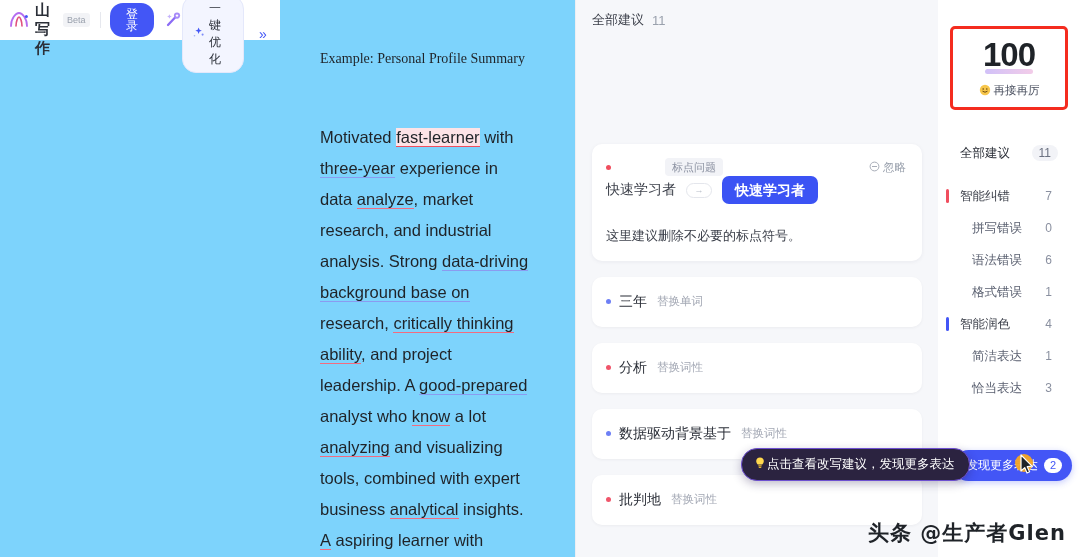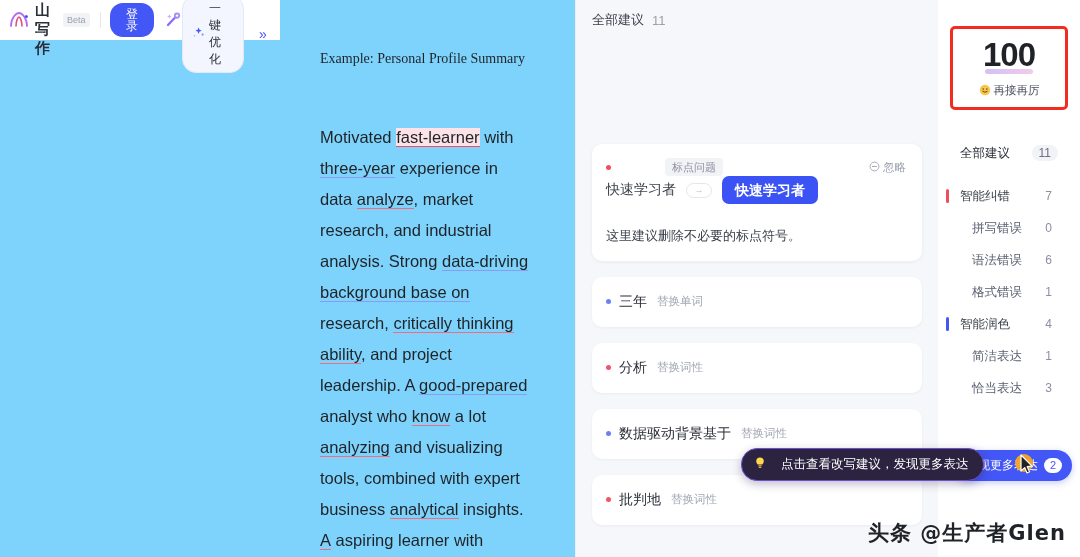--- a/index.html
+++ b/index.html
@@ -216,21 +216,21 @@
   .discover-count {
     background: #fff; color: #4356f6; border-radius: 9px;
     font-size: 11px; padding: 1px 6px; line-height: 13px;
   }
 
   
   .tooltip {
     position: absolute; left: 741px; top: 448px;
     background: #2b2340; color: #fff;
     border-radius: 16px; padding: 7px 14px 7px 11px;
-    font-size: 12.5px; display: flex; align-items: center; gap: 14px;
+    font-size: 12.5px; display: flex; align-items: center; gap: 0;
     border: 1px solid #6d4fd0;
     box-shadow: 0 3px 10px rgba(40,25,80,.3);
     z-index: 40; white-space: nowrap;
   }
   .cursor {
     position: absolute; left: 1013px; top: 452px;
     z-index: 50; pointer-events: none;
   }
   .watermark {
     position: absolute; right: 14px; bottom: 10px;

